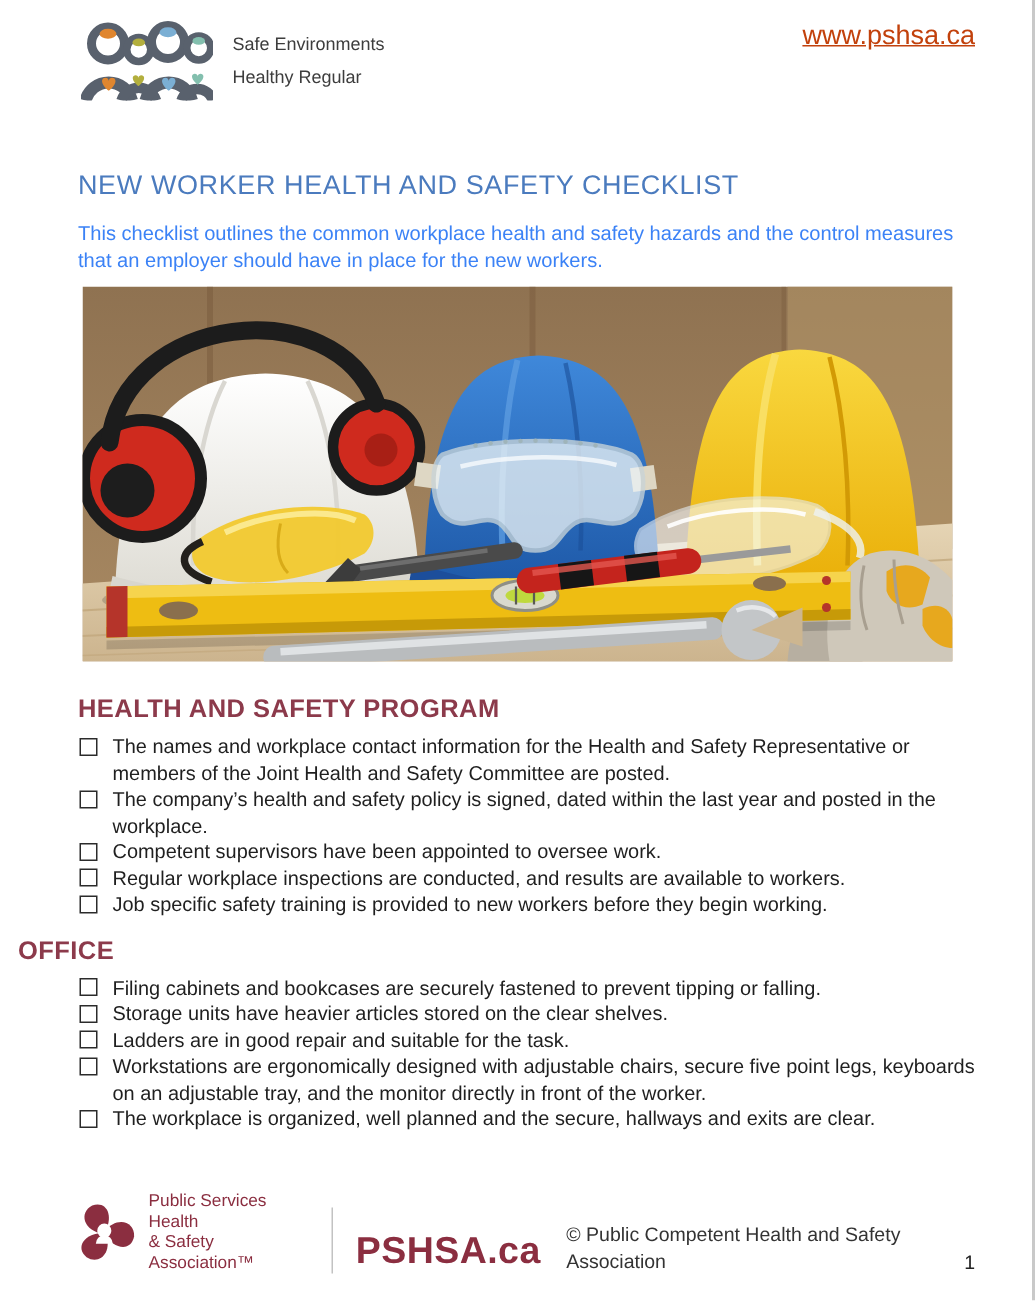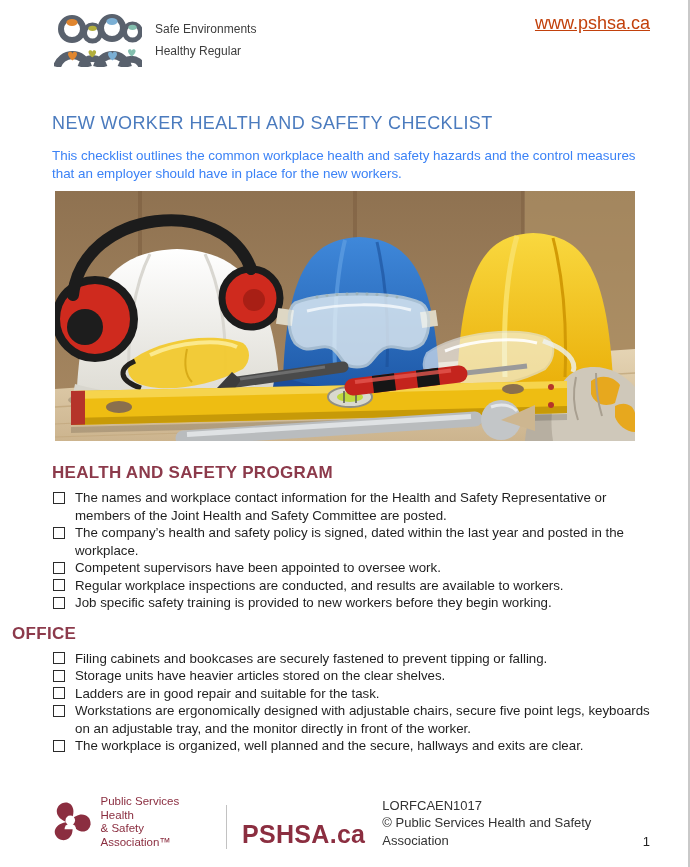--- a/index.html
+++ b/index.html
@@ -292,19 +292,18 @@
         <path d="M30,34 a9,9 0 0 1 9,9 l-18,0 a9,9 0 0 1 9,-9 Z" fill="#ffffff" transform="scale(0.8) translate(7.5,6)"></path>
       </svg>
       <div class="assoc-text">
         <div>Public Services Health</div>
         <div>&amp; Safety Association™</div>
       </div>
     </div>
     <div class="v-divider"></div>
     <div class="brand-wordmark">PSHSA.ca</div>
     <div class="doc-meta">
-      <div>LORFCAEN1017</div>
-      <div>© Public Services Health and Safety Association</div>
+      <div>© Public Competent Health and Safety Association</div>
     </div>
     <div class="page-num">1</div>
   </div>
 
 </div>
 
 </body></html>

